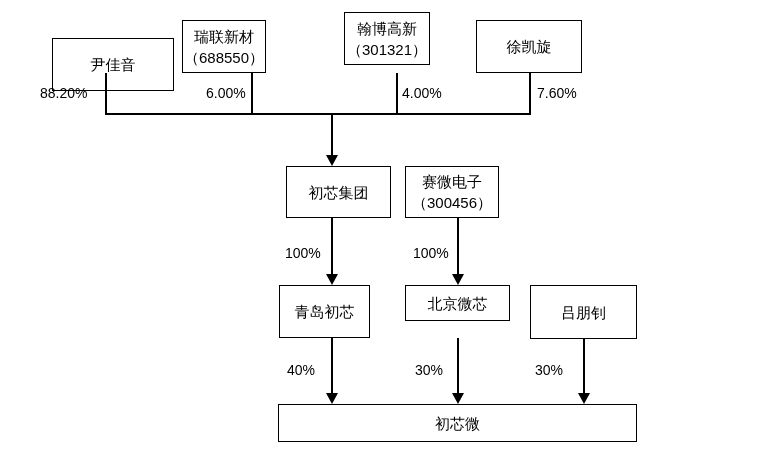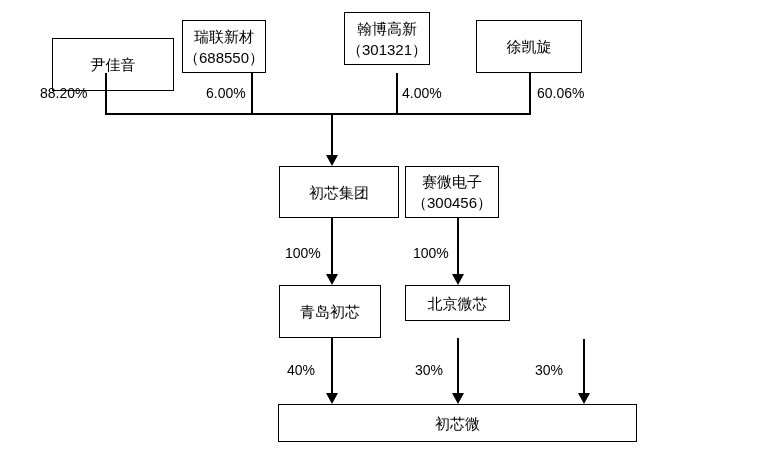--- a/index.html
+++ b/index.html
@@ -57,53 +57,56 @@
     <span>翰博高新</span>
     <span>（301321）</span>
   </div>
   <div class="node" style="left:476px;top:20px;width:106px;height:53px">
     <span>徐凯旋</span>
   </div>
 
   <span class="pct" style="left:40px;top:85px">88.20%</span>
   <span class="pct" style="left:206px;top:85px">6.00%</span>
   <span class="pct" style="left:402px;top:85px">4.00%</span>
-  <span class="pct" style="left:537px;top:85px">60.06%</span>
+  <span class="pct" style="left:537px;top:85px">7.60%</span>
 
   <div class="vline" style="left:105px;top:73px;height:40px"></div>
   <div class="vline" style="left:251px;top:73px;height:40px"></div>
   <div class="vline" style="left:396px;top:73px;height:40px"></div>
   <div class="vline" style="left:529px;top:73px;height:40px"></div>
 
   <div class="hline" style="left:105px;top:113px;width:425.5px"></div>
 
   <div class="vline" style="left:331px;top:113px;height:45px"></div>
   <div class="arrowhead" style="left:325.5px;top:155px"></div>
 
-  <div class="node" style="left:279px;top:166px;width:120px;height:52px">
+  <div class="node" style="left:286px;top:166px;width:105px;height:52px">
     <span>初芯集团</span>
   </div>
   <div class="node" style="left:405px;top:166px;width:94px;height:52px">
     <span>赛微电子</span>
     <span>（300456）</span>
   </div>
 
   <span class="pct" style="left:285px;top:245px">100%</span>
   <span class="pct" style="left:413px;top:245px">100%</span>
 
   <div class="vline" style="left:331px;top:218px;height:58px"></div>
   <div class="arrowhead" style="left:325.5px;top:274px"></div>
   <div class="vline" style="left:457px;top:218px;height:58px"></div>
   <div class="arrowhead" style="left:451.5px;top:274px"></div>
 
-  <div class="node" style="left:279px;top:285px;width:102px;height:53px">
+  <div class="node" style="left:279px;top:285px;width:91px;height:53px">
     <span>青岛初芯</span>
   </div>
   <div class="node" style="left:405px;top:285px;width:105px;height:36px">
     <span>北京微芯</span>
+  </div>
+  <div class="node" style="left:530px;top:285px;width:107px;height:54px">
+    <span>吕朋钊</span>
   </div>
 
   <span class="pct" style="left:287px;top:362px">40%</span>
   <span class="pct" style="left:415px;top:362px">30%</span>
   <span class="pct" style="left:535px;top:362px">30%</span>
 
   <div class="vline" style="left:331px;top:338px;height:58px"></div>
   <div class="arrowhead" style="left:325.5px;top:393px"></div>
   <div class="vline" style="left:457px;top:338px;height:58px"></div>
   <div class="arrowhead" style="left:451.5px;top:393px"></div>

